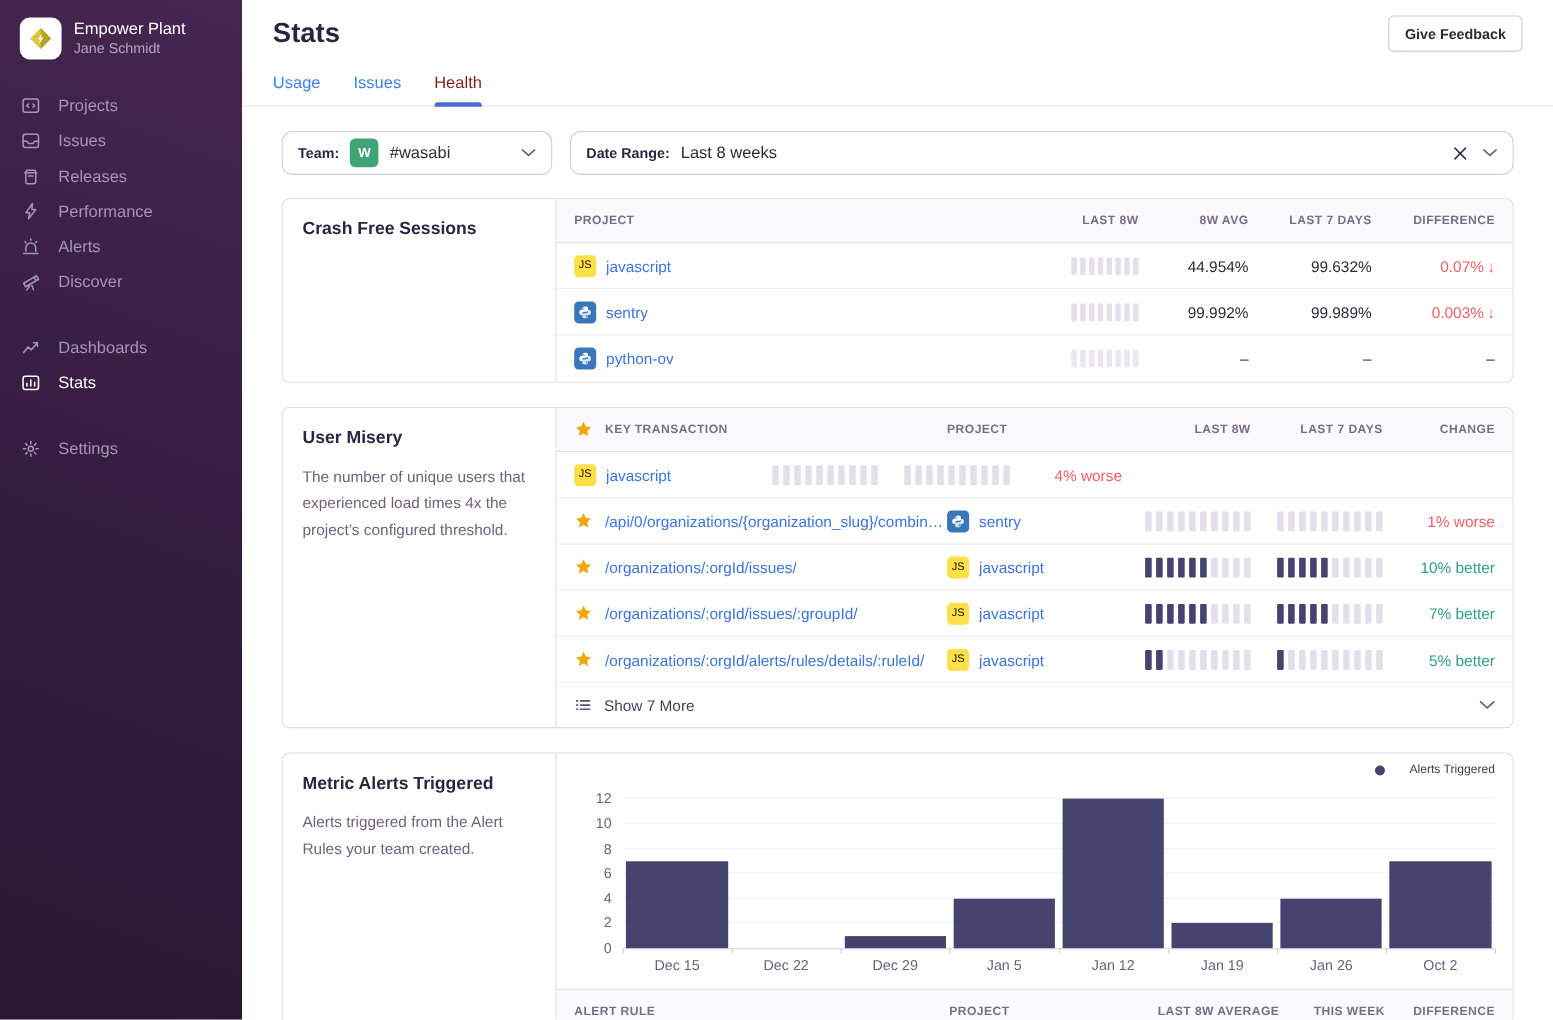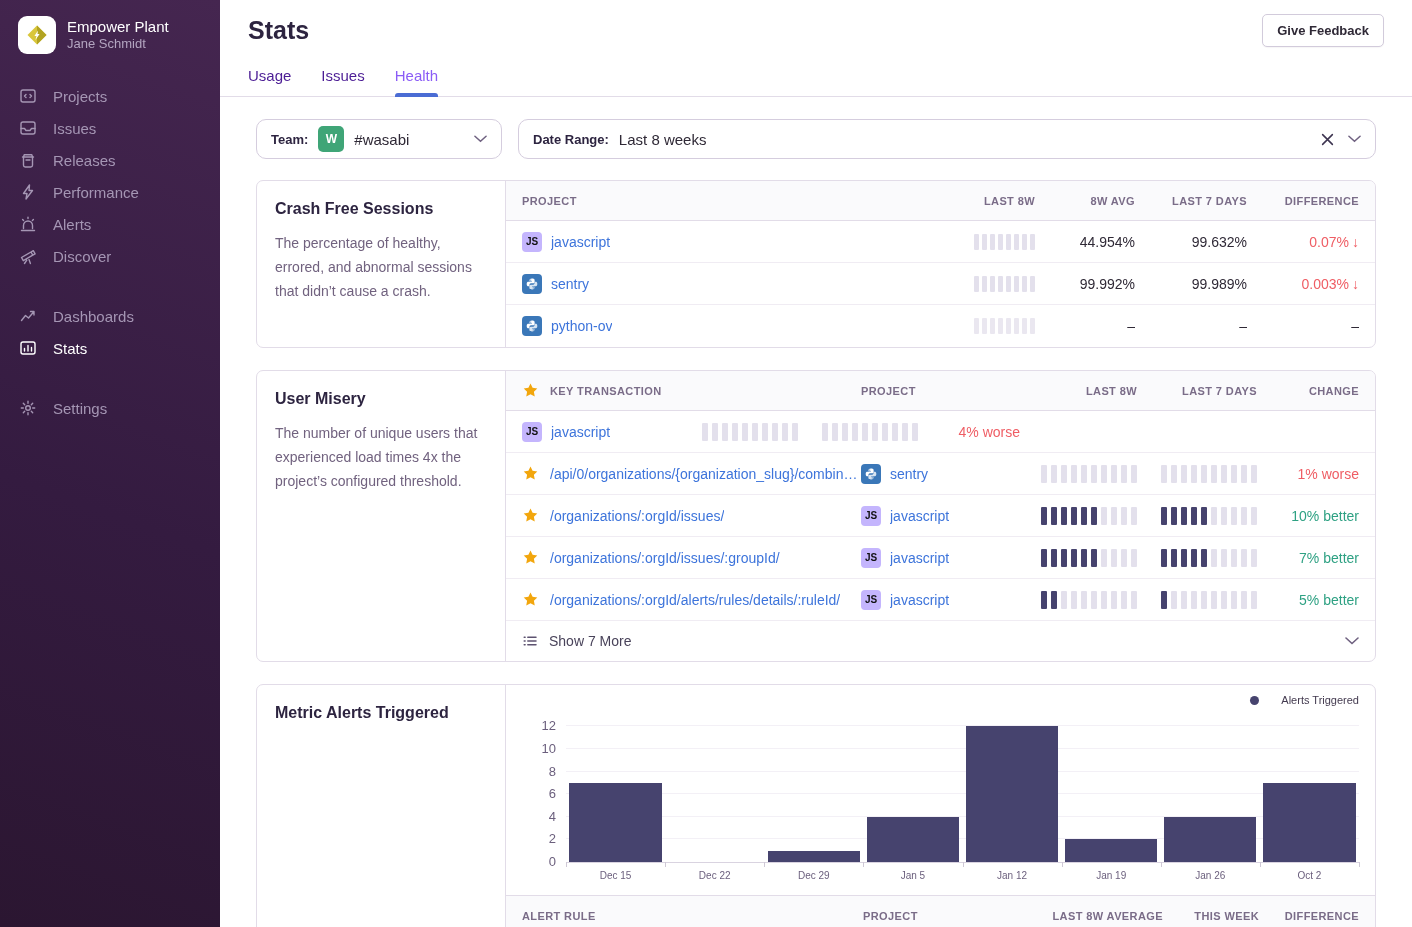--- a/index.html
+++ b/index.html
@@ -28,22 +28,22 @@
   .nicon svg{display:block}
 
   
   .main{flex:1;display:flex;flex-direction:column;min-width:0}
   header{padding:0 28px;border-bottom:1px solid var(--border);background:#fff}
   .title-row{display:flex;align-items:center;justify-content:space-between;padding-top:14px}
   h1{margin:0;font-size:25px;font-weight:700;color:var(--title)}
   .feedback{background:#fff;border:1px solid #d2cbdb;border-radius:5px;padding:8px 14px;
     font-family:inherit;font-size:13px;font-weight:700;color:var(--text);cursor:pointer;box-shadow:0 1px 1px rgba(40,30,60,.04)}
   .tabs{display:flex;gap:30px;margin-top:20px}
-  .tab{font-size:15px;color:#4c1d95;padding-bottom:12px;position:relative;cursor:pointer}
-  .tab.active{color:#8b5cf6}
+  .tab{font-size:15px;color:#3b82f6;padding-bottom:12px;position:relative;cursor:pointer}
+  .tab.active{color:#7f1d1d}
   .tab.active::after{content:"";position:absolute;left:0;right:0;bottom:-1px;height:4px;border-radius:3px 3px 0 0;background:var(--accent)}
 
   .content{flex:1;padding:22px 36px;overflow:hidden;background:#fff}
 
   
   .filter-row{display:flex;gap:16px;margin-bottom:21px}
   .control{display:flex;align-items:center;height:40px;border:1px solid #d5cdde;border-radius:10px;background:#fff;padding:0 14px;cursor:pointer}
   .control .flabel{font-size:13px;font-weight:700;color:var(--title);margin-right:10px}
   .control .fvalue{font-size:15px;color:var(--text)}
   .team-control{width:246px}
@@ -58,21 +58,21 @@
   .panel-info{width:249px;flex:0 0 249px;border-right:1px solid var(--border);padding:19px 18px}
   .panel-info h2{margin:0 0 13px;font-size:16px;font-weight:700;color:var(--title)}
   .panel-info p{margin:0;font-size:14px;line-height:1.72;color:var(--muted)}
   .panel-table{flex:1;display:flex;flex-direction:column;min-width:0}
   .thead{display:flex;align-items:center;height:40px;background:#fafafc;border-bottom:1px solid var(--border);
     padding:0 16px;font-size:11px;font-weight:700;letter-spacing:.4px;color:var(--th);text-transform:uppercase}
   .trow{display:flex;align-items:center;height:42px;padding:0 16px;border-bottom:1px solid var(--row-border);font-size:14px}
   .trow:last-child{border-bottom:none}
   .link{color:var(--link);text-decoration:none;cursor:pointer;white-space:nowrap;overflow:hidden;text-overflow:ellipsis}
   .badge{width:20px;height:20px;border-radius:4px;display:flex;align-items:center;justify-content:center;flex:0 0 20px}
-  .badge.js{background:#c4b5fd;color:#111;font-size:10px;font-weight:700}
+  .badge.js{background:#fde047;color:#111;font-size:10px;font-weight:400}
   .badge.py{background:#3a77b8}
   .num{text-align:right;color:var(--text)}
   .neg{color:var(--neg)}
   .pos{color:var(--pos)}
   .arrow{margin-left:3px}
 
   
   .c-proj{flex:1;display:flex;align-items:center;gap:9px;min-width:0}
   .c-spark{width:110px;display:flex;justify-content:flex-end}
   .c-avg{width:100px;text-align:right}
@@ -105,21 +105,21 @@
   .legend{position:absolute;top:9px;right:16px;display:flex;align-items:center;gap:22px;font-size:11px;color:#433a4f}
   .legend .dot{width:9px;height:9px;border-radius:50%;background:var(--bar-dark)}
   .plot{position:relative;height:148px;border-bottom:1px solid #d9d3e0}
   .gridline{position:absolute;left:0;right:0;height:1px;background:#f3f0f6}
   .ylabel{position:absolute;right:calc(100% + 10px);font-size:13px;color:#6b5f7d;line-height:16px;text-align:right;width:24px}
   .bars{position:absolute;left:0;right:0;top:0;bottom:0;display:flex;align-items:flex-end}
   .slot{flex:1;height:100%;display:flex;align-items:flex-end;justify-content:center}
   .bar{width:93%;background:var(--bar-dark)}
   .xtick{position:absolute;top:100%;width:1px;height:5px;background:#cfc9d6}
   .xlabels{display:flex;margin:7px 16px 12px 60px}
-  .xlabels span{flex:1;text-align:center;font-size:10px;color:#6b5f7d}
+  .xlabels span{flex:1;text-align:center;font-size:13px;color:#6b5f7d}
   .alert-thead{border-top:1px solid var(--border);border-bottom:none;margin-top:2px}
   .a-rule{flex:1}
   .a-proj{width:150px}
   .a-avg{width:150px;text-align:right}
   .a-week{width:96px;text-align:right}
   .a-diff{width:100px;text-align:right}
 </style>
 </head>
 <body>
 
@@ -268,21 +268,20 @@
                   <path d="M1 1l6 5.5L13 1"></path>
                 </svg>
               </span>
           </span>
         </div>
       </div>
 
       <section class="panel">
         <div class="panel-info">
           <h2>Crash Free Sessions</h2>
-          <p>The percentage of healthy, errored, and abnormal sessions that didn’t cause a crash.</p>
         </div>
         <div class="panel-table">
           <div class="thead">
             <div class="c-proj">Project</div>
             <div class="c-spark" style="display:block;text-align:right">Last 8w</div>
             <div class="c-avg">8w Avg</div>
             <div class="c-7d">Last 7 Days</div>
             <div class="c-diff">Difference</div>
           </div>
 
@@ -588,20 +587,21 @@
                   <path d="M1 1l6 5.5L13 1"></path>
                 </svg>
               </span>
           </div>
         </div>
       </section>
 
       <section class="panel" style="margin-bottom:0">
         <div class="panel-info">
           <h2>Metric Alerts Triggered</h2>
+          <p>Alerts triggered from the Alert Rules your team created.</p>
         </div>
         <div class="chart-side">
           <div class="chart-area">
             <div class="legend">
               <span class="dot"></span>
               <span>Alerts Triggered</span>
             </div>
             <div class="plot">
                 <div class="ylabel" style="bottom: calc(0% - 8px);">0</div>
                 <div class="gridline" style="bottom: 15.3846%;"></div>

